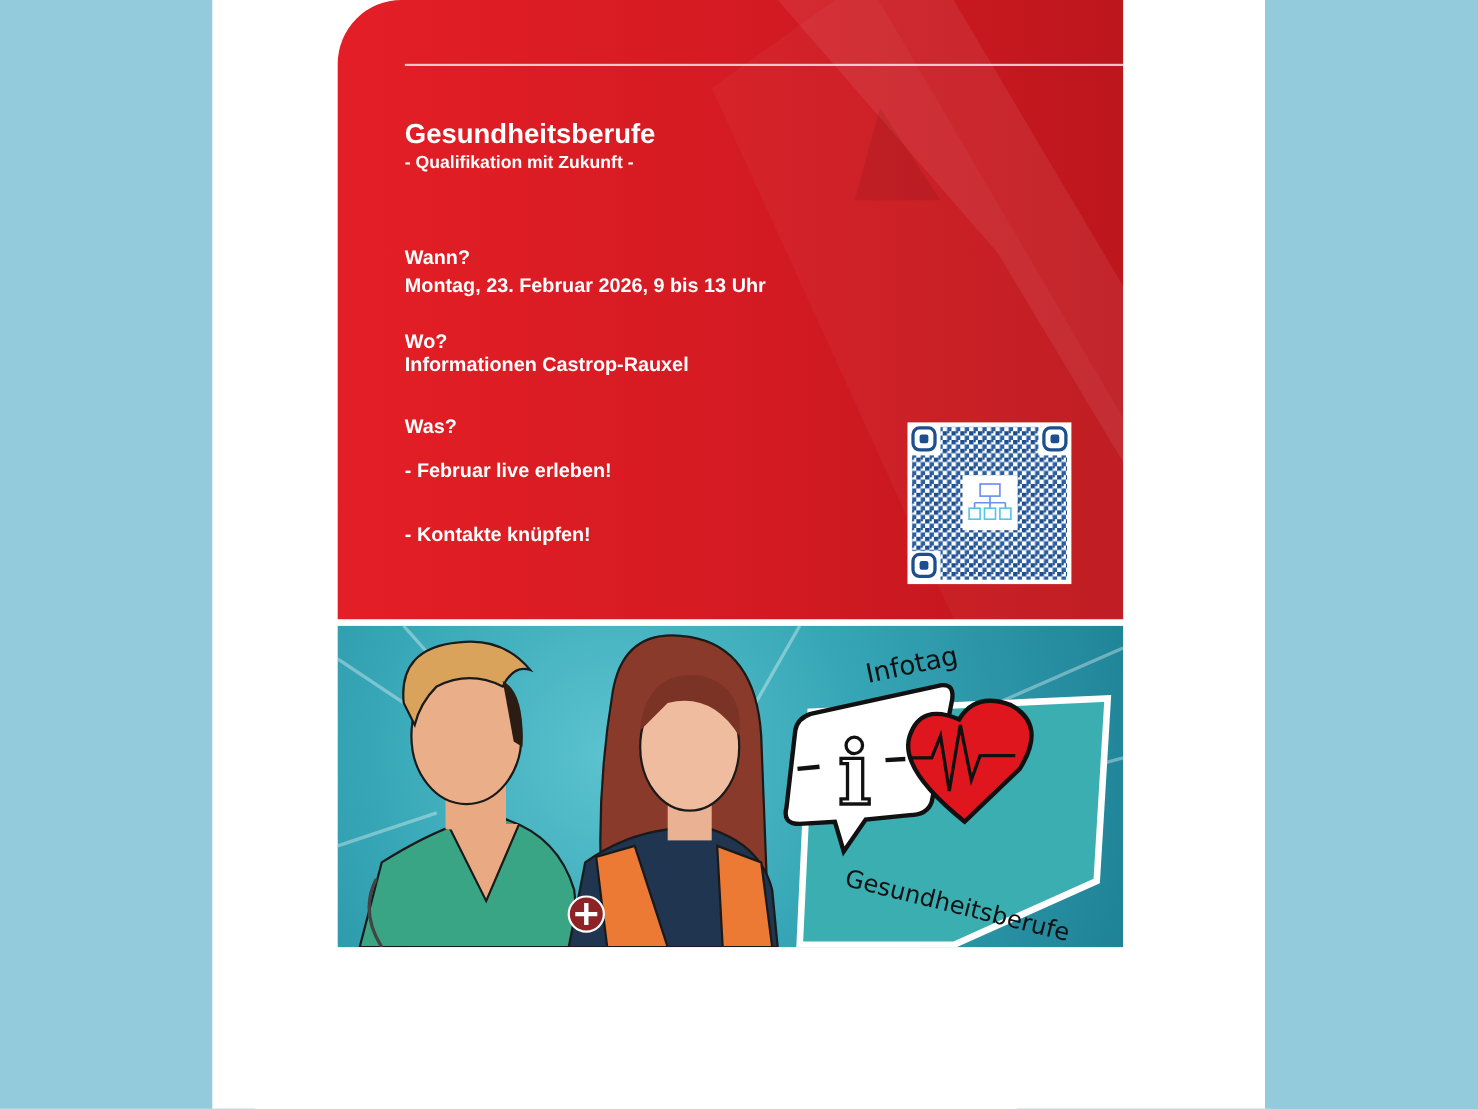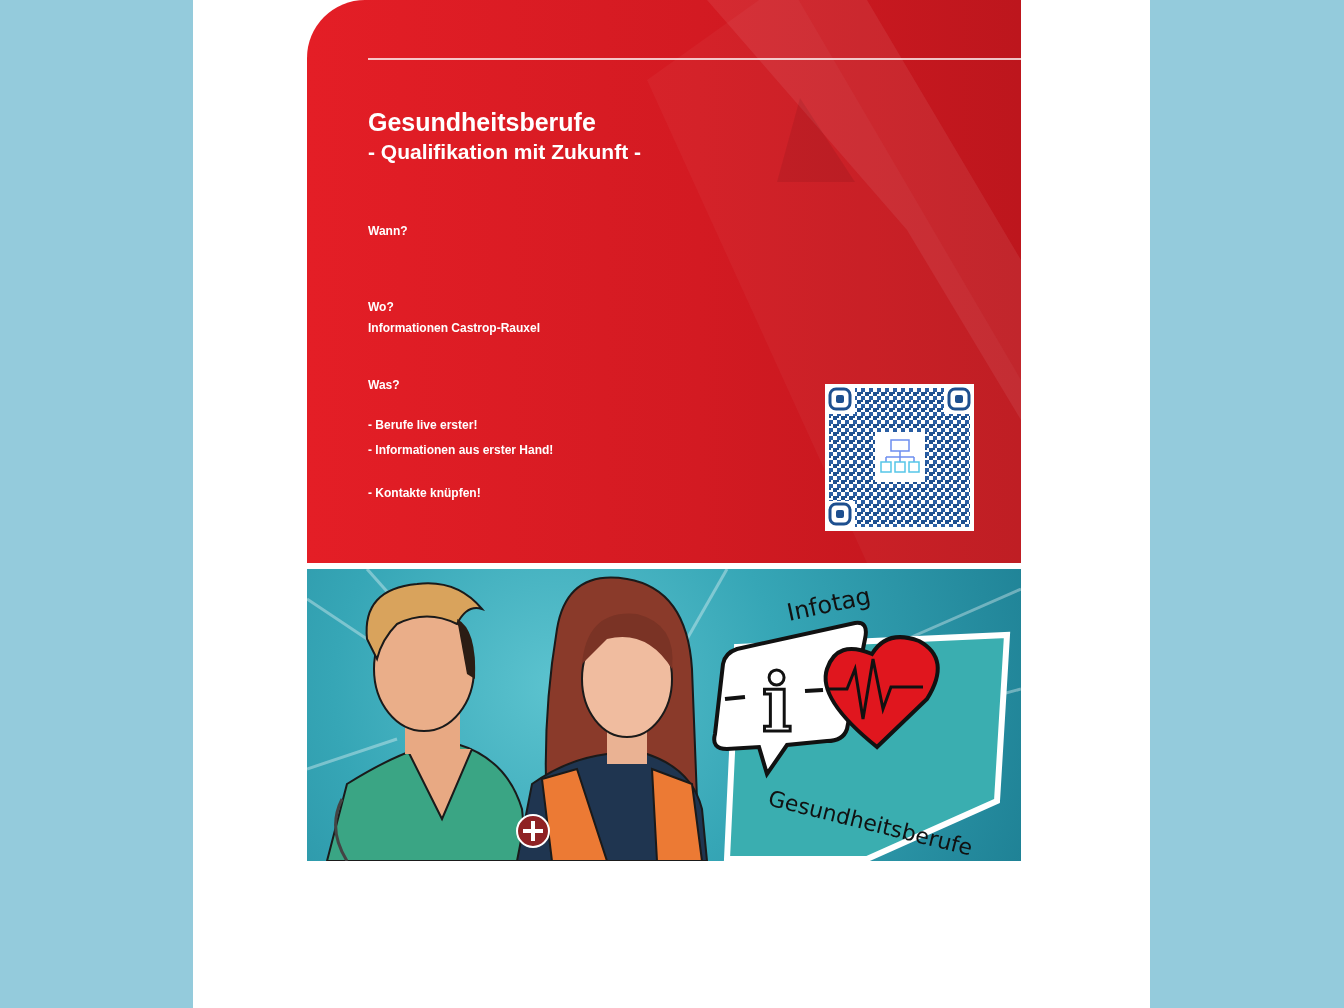--- a/index.html
+++ b/index.html
@@ -4,22 +4,22 @@
 <style>
   html,body{margin:0;padding:0;}
   body{width:1344px;height:1008px;background:#94cbdc;position:relative;overflow:hidden;font-family:"Liberation Sans",sans-serif;}
   .sheet{position:absolute;left:193px;top:0;width:957px;height:1008px;background:#ffffff;}
   .card{position:absolute;left:307px;top:0;width:714px;height:563px;border-top-left-radius:58px;overflow:hidden;
     background:linear-gradient(90deg,#e41e26 0%,#d31a22 55%,#bd161d 100%);}
   .card .wm{position:absolute;left:0;top:0;width:714px;height:563px;}
   .card .rule{position:absolute;left:61px;top:58px;right:0;height:2px;background:rgba(255,255,255,0.75);}
   .txt{position:absolute;left:61px;color:#ffffff;font-weight:bold;white-space:nowrap;}
   .title{top:108px;font-size:25px;}
-  .sub{font-size:21px;}
-  .body{font-size:12px;}
+  .sub{font-size:16px;}
+  .body{font-size:18px;}
   .qr{position:absolute;left:518px;top:384px;width:149px;height:147px;background:#fff;}
   .banner{position:absolute;left:307px;top:569px;width:714px;height:292px;overflow:hidden;
     background:radial-gradient(circle at 35% 40%,#5cc3cf 0%,#36a6b6 45%,#1f8296 100%);}
   .logos{position:absolute;left:0;top:870px;width:1344px;height:138px;}
 </style>
 </head>
 <body>
 
 <div class="sheet"></div>
 
@@ -28,28 +28,28 @@
     <polygon points="400,0 560,0 714,260 714,420 600,230" fill="rgba(255,255,255,0.07)"></polygon>
     <polygon points="340,80 480,-20 714,380 714,563 560,563" fill="rgba(255,255,255,0.035)"></polygon>
     <polygon points="493,98 548,182 470,182" fill="rgba(0,0,0,0.07)"></polygon>
   </svg>
   <div class="rule"></div>
 
   <div class="txt title">Gesundheitsberufe</div>
   <div class="txt sub" style="top:140px">- Qualifikation mit Zukunft -</div>
 
   <div class="txt body" style="top:224px">Wann?</div>
+  <div class="txt body" style="top:249px">Montag, 23. Februar 2026, 9 bis 13 Uhr</div>
 
   <div class="txt body" style="top:300px">Wo?</div>
   <div class="txt body" style="top:321px">Informationen Castrop-Rauxel</div>
 
   <div class="txt body" style="top:378px">Was?</div>
-  <div class="txt body" style="top:418px">- Berufe live erster!</div>
-  <div class="txt body" style="top:443px">- Informationen aus erster Hand!</div>
-  <div class="txt body" style="top:486px">- Kontakte knüpfen!</div>
+  <div class="txt body" style="top:418px">- Februar live erleben!</div>
+  <div class="txt body" style="top:476px">- Kontakte knüpfen!</div>
 
   <div class="qr">
     <svg width="149" height="147" viewBox="0 0 149 147">
       <defs>
         <pattern id="qrp" width="8" height="8" patternUnits="userSpaceOnUse">
           <rect x="0" y="0" width="4" height="4" fill="#1d4f8f"></rect>
           <rect x="4" y="4" width="4" height="4" fill="#2a5ea3"></rect>
           <rect x="4" y="0" width="2" height="2" fill="#1d4f8f"></rect>
         </pattern>
       </defs>

